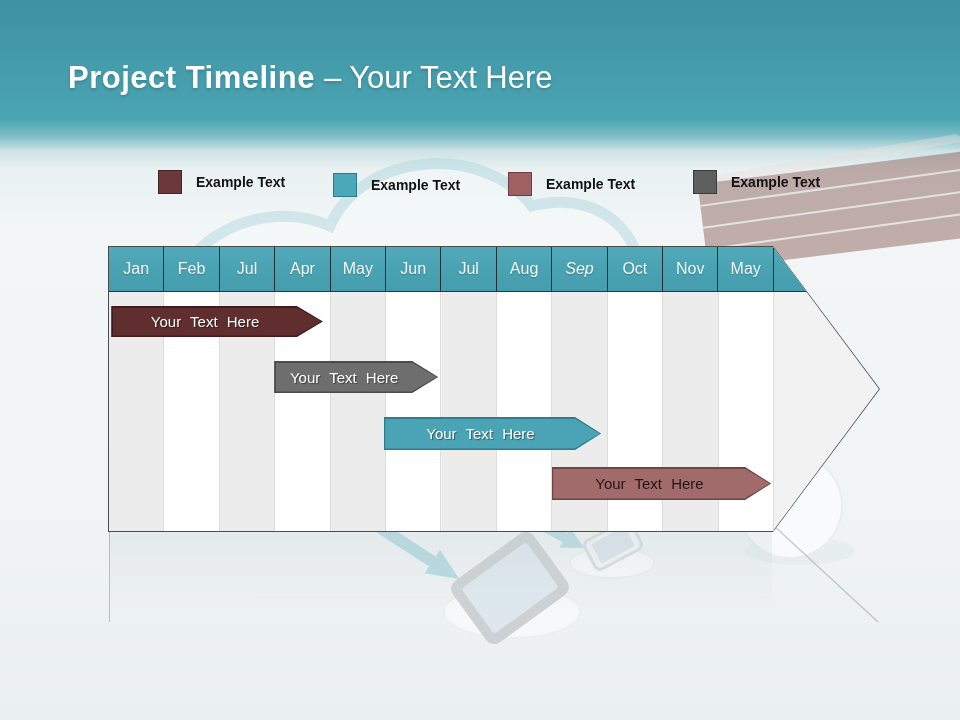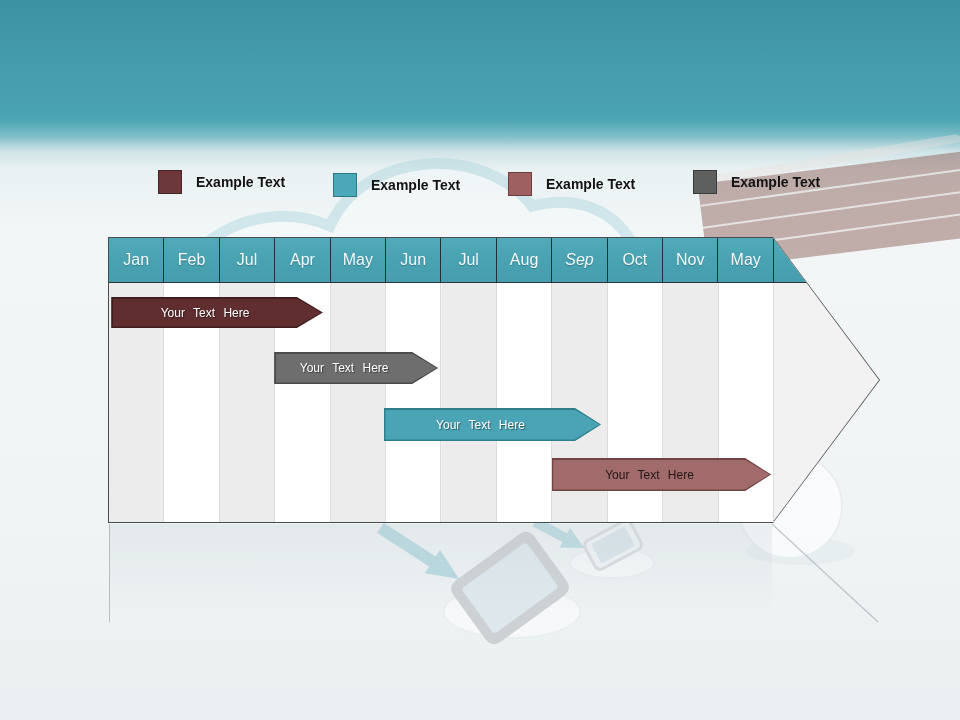--- a/index.html
+++ b/index.html
@@ -12,39 +12,39 @@
   .title{position:absolute;left:68px;top:58px;z-index:3;color:#ffffff;font-size:31px;line-height:40px;
     text-shadow:0 2px 3px rgba(25,70,80,0.30);white-space:nowrap;}
   .title .bold{font-weight:700;letter-spacing:0.5px;}
   .title .rest{font-weight:400;margin-left:9px;}
   
   .legend{position:absolute;left:0;top:0;z-index:3;}
   .legend-item{position:absolute;display:flex;align-items:center;height:25px;margin-left:48px;}
   .legend-swatch{width:24px;height:24px;border:1.5px solid #333;box-sizing:border-box;flex:0 0 auto;}
   .legend-label{margin-left:14px;font-size:14px;font-weight:700;color:#121212;white-space:nowrap;}
   
-  .chart{position:absolute;left:108px;top:237px;width:772px;height:286px;z-index:2;}
+  .chart{position:absolute;left:108px;top:246px;width:772px;height:286px;z-index:2;}
   .chart-border{position:absolute;inset:0;background:#474c4e;
     clip-path:polygon(0 0,665px 0,100% 50%,665px 100%,0 100%);}
   .chart-inner{position:absolute;inset:1px;background:#f2f2f2;
     clip-path:polygon(0 0,664px 0,100% 50%,664px 100%,0 100%);}
   .col{position:absolute;top:0;bottom:0;box-sizing:border-box;border-right:1px solid #dcdcdc;}
   .col.odd{background:#ececec;}
   .col.even{background:#ffffff;}
   .month-header-row{position:absolute;left:0;top:0;right:0;height:44px;z-index:2;
     background:linear-gradient(180deg,#52aab9,#4aa3b3 45%,#459dad);
     border-bottom:1px solid #27373a;display:flex;}
   .month-cell{box-sizing:border-box;height:100%;border-right:1.5px solid #203134;
     display:flex;align-items:center;justify-content:center;}
   .month-cell span{color:#f3fafb;font-size:16px;text-shadow:0 1px 1px rgba(0,0,0,0.25);}
   
   .bar{position:absolute;z-index:3;
     clip-path:polygon(0 0,calc(100% - 26px) 0,100% 50%,calc(100% - 26px) 100%,0 100%);}
   .bar-fill{position:absolute;inset:1.5px;display:flex;align-items:center;justify-content:center;
-    padding-right:24px;box-sizing:border-box;font-size:12px;word-spacing:5px;white-space:nowrap;
+    padding-right:24px;box-sizing:border-box;font-size:15px;word-spacing:5px;white-space:nowrap;
     clip-path:polygon(0 0,calc(100% - 25px) 0,100% 50%,calc(100% - 25px) 100%,0 100%);}
   .bar-fill.light{text-shadow:1px 1px 1px rgba(0,0,0,0.45);}
   
   .reflection{position:absolute;left:109px;top:524px;width:662px;height:98px;z-index:1;
     background:linear-gradient(180deg,rgba(183,196,201,0.22),rgba(240,244,246,0) 88%);
     border-left:1px solid rgba(130,142,147,0.5);}
 </style>
 </head>
 <body>
 
@@ -83,20 +83,23 @@
       <g transform="translate(613,545) rotate(-28)">
         <rect x="-26" y="-16" width="52" height="32" rx="6" fill="#f4f7f8" stroke="#c9ced1" stroke-width="3"></rect>
         <rect x="-19" y="-11" width="38" height="22" rx="2" fill="#ccdde4"></rect>
       </g>
     </g>
     <line x1="772" y1="524" x2="878" y2="622" stroke="#9aa6ab" stroke-width="1.5" opacity="0.55"></line>
   </svg>
 
   <div class="reflection"></div>
 
+  <div class="title">
+    <span class="bold">Project Timeline</span><span class="rest">– Your Text Here</span>
+  </div>
 
   <div class="legend">
       <div class="legend-item" style="left: 110px; top: 169px;">
         <span class="legend-swatch" style="background: rgb(109, 56, 58); border-color: rgb(67, 37, 39);"></span>
         <span class="legend-label">Example Text</span>
       </div>
       <div class="legend-item" style="left: 285px; top: 172px;">
         <span class="legend-swatch" style="background: rgb(74, 168, 184); border-color: rgb(42, 122, 136);"></span>
         <span class="legend-label">Example Text</span>
       </div>

